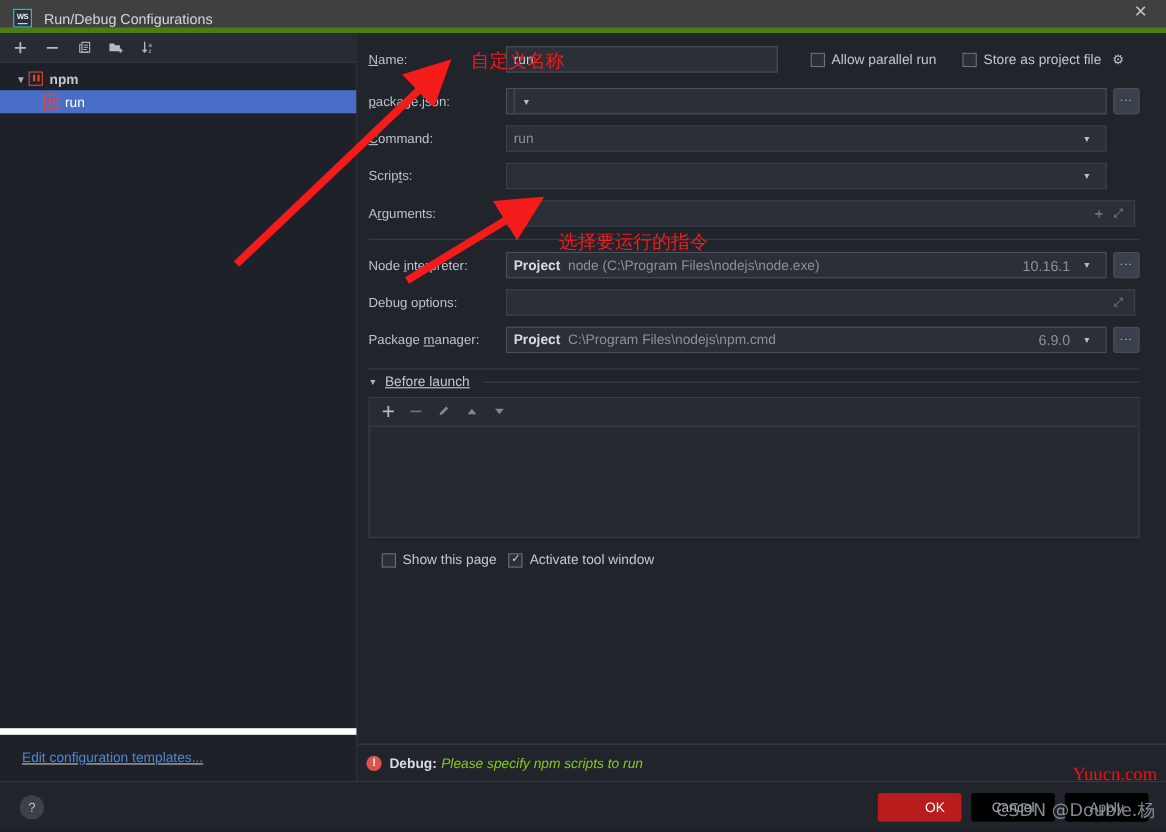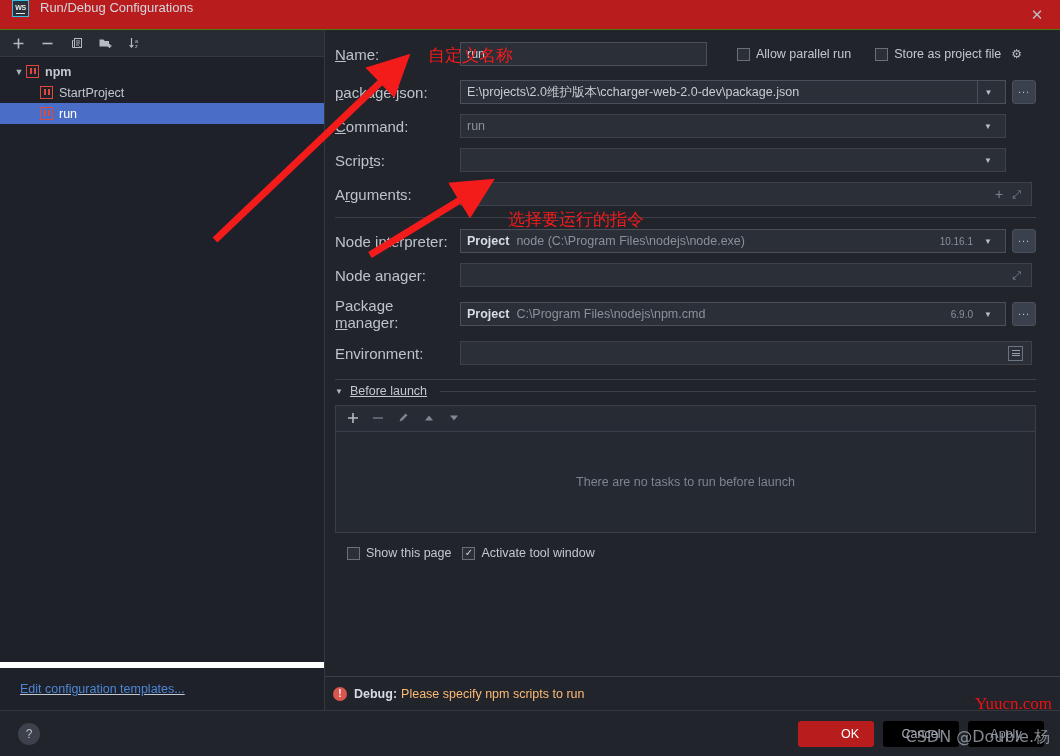--- a/index.html
+++ b/index.html
@@ -17,24 +17,24 @@
   }
   .window {
     position: absolute; inset: 0;
     background: #21242b;
     display: flex; flex-direction: column;
   }
 
   
   .titlebar {
     height: 30px;
-    background: #b91c1c;
-    display: flex; align-items: flex-start;
+    background: #404040;
+    display: flex; align-items: flex-end;
     padding: 0 0 0 12px;
-    border-bottom: 1px solid #4d7c0f;
+    border-bottom: 5px solid #4d7c0f;
     flex: 0 0 auto;
   }
   .ws-icon {
     width: 17px; height: 17px;
     border: 1.5px solid #39c0e8;
     background: #2c3038;
     display: flex; flex-direction: column;
     align-items: center; justify-content: center;
     font-size: 7px; font-weight: bold;
     color: #e6e9ef;
@@ -124,21 +124,21 @@
     position: relative;
   }
   .form-area {
     flex: 1; padding: 12px 24px 0 10px;
     position: relative;
   }
 
   .row { display: flex; align-items: center; margin-bottom: 0; }
   .lbl {
     width: 125px; flex: 0 0 125px;
-    text-align: left; font-size: 15px;
+    text-align: left; font-size: 12px;
     color: #bdc2cb; padding-right: 8px;
   }
   .lbl u { text-decoration: underline; }
 
   
   .inp {
     height: 24px; background: #2b2f38;
     border: 1px solid #4a4f59;
     display: flex; align-items: center;
     padding: 0 6px; font-size: 12.5px;
@@ -156,21 +156,21 @@
     width: 24px; height: 24px; margin-left: 6px;
     background: #3b414c; border: 1px solid #4a505b;
     border-radius: 3px;
     display: flex; align-items: center; justify-content: center;
     color: #b9bec7; font-size: 11px; letter-spacing: 1px;
     flex: 0 0 24px;
     padding-bottom: 6px;
   }
   .val-grey { color: #8b9099; }
   .val-bold { color: #d8dce3; font-weight: bold; margin-right: 7px; }
-  .ver { color: #8b9099; font-size: 10px; margin-left: auto; padding-right: 4px; }
+  .ver { color: #8b9099; font-size: 13px; margin-left: auto; padding-right: 4px; }
 
   .expand-ico {
     color: #7e848e; font-size: 11px; padding: 0 4px;
   }
   .plus-ico { color: #7e848e; font-size: 14px; padding: 0 5px; }
   .env-ico {
     width: 15px; height: 15px; border: 1px solid #6e747e;
     display: flex; flex-direction: column; justify-content: center;
     align-items: center; gap: 1.5px; margin-right: 2px;
   }
@@ -227,21 +227,21 @@
     padding-left: 8px; flex: 0 0 auto;
   }
   .err-ico {
     width: 14px; height: 14px; border-radius: 50%;
     background: #d9554d; color: #ffffff;
     display: flex; align-items: center; justify-content: center;
     font-size: 10px; font-weight: bold; margin-right: 7px;
     line-height: 1;
   }
   .err-strong { font-weight: bold; color: #d6dae1; margin-right: 4px; }
-  .err-txt { color: #fdba74; }
+  .err-txt { color: #84cc16; font-style: italic; }
 
   
   .footer {
     height: 46px; flex: 0 0 auto;
     border-top: 1px solid #35393f;
     background: #21242b;
     display: flex; align-items: center;
     padding: 0 16px 0 18px;
   }
   .help-btn {
@@ -330,24 +330,20 @@
           </svg>
         </div>
       </div>
 
       <div class="tree">
         <div class="tree-row bold">
           <span class="chev">▼</span>
           <span class="npm-ico"></span>
           <span>npm</span>
         </div>
-        <div class="tree-row tree-indent">
-          <span class="npm-ico"></span>
-          <span>StartProject</span>
-        </div>
         <div class="tree-row tree-indent selected">
           <span class="npm-ico"></span>
           <span>run</span>
         </div>
       </div>
 
       <div class="left-bottom">
         <span class="link">Edit configuration templates...</span>
       </div>
     </div>
@@ -369,21 +365,20 @@
           <div class="chk-label-wrap">
             <span class="chk"></span>
             <span>Store as project file</span>
             <span class="gear">⚙</span>
           </div>
         </div>
 
         <div class="row" style="margin-bottom:10px;">
           <div class="lbl"><u>p</u>ackage.json:</div>
           <div class="inp grow">
-            <span class="grow">E:\projects\2.0维护版本\ccharger-web-2.0-dev\package.json</span>
             <span class="dropdown-arrow dd-sep">▼</span>
           </div>
           <div class="ellipsis-btn">...</div>
         </div>
 
         <div class="row" style="margin-bottom:10px;">
           <div class="lbl"><u>C</u>ommand:</div>
           <div class="inp flat grow" style="margin-right:30px;">
             <span class="grow val-grey">run</span>
             <span class="dropdown-arrow">▼</span>
@@ -414,49 +409,38 @@
           <div class="inp grow">
             <span class="val-bold">Project</span>
             <span class="val-grey">node (C:\Program Files\nodejs\node.exe)</span>
             <span class="ver">10.16.1</span>
             <span class="dropdown-arrow">▼</span>
           </div>
           <div class="ellipsis-btn">...</div>
         </div>
 
         <div class="row" style="margin-bottom:10px;">
-          <div class="lbl">Node anager:</div>
+          <div class="lbl">Debug options:</div>
           <div class="inp flat grow" style="margin-right:4px;">
             <span class="grow"></span>
             <span class="expand-ico">⤢</span>
           </div>
         </div>
 
         <div class="row" style="margin-bottom:10px;">
           <div class="lbl">Package <u>m</u>anager:</div>
           <div class="inp grow">
             <span class="val-bold">Project</span>
             <span class="val-grey">C:\Program Files\nodejs\npm.cmd</span>
             <span class="ver">6.9.0</span>
             <span class="dropdown-arrow">▼</span>
           </div>
           <div class="ellipsis-btn">...</div>
         </div>
 
-        <div class="row" style="margin-bottom:10px;">
-          <div class="lbl">Environment:</div>
-          <div class="inp flat grow" style="margin-right:4px;">
-            <span class="grow"></span>
-            <span class="env-ico">
-                <i></i>
-                <i></i>
-                <i></i>
-              </span>
-          </div>
-        </div>
 
         <div class="hr-sep" style="margin:14px 0 0 0;"></div>
 
         <div class="bl-header">
           <span class="bl-caret">▼</span>
           <span class="bl-title">Before launch</span>
           <span class="bl-line"></span>
         </div>
 
         <div class="bl-box">
@@ -480,21 +464,20 @@
               <svg width="12" height="12" viewBox="0 0 12 12">
                   <path d="M6 3.5l4 5H2z" fill="#818790"></path>
                 </svg>
             </span>
             <span class="bl-ico dim">
               <svg width="12" height="12" viewBox="0 0 12 12">
                   <path d="M6 8.5l-4-5h8z" fill="#818790"></path>
                 </svg>
             </span>
           </div>
-          <div class="bl-empty">There are no tasks to run before launch</div>
         </div>
 
         <div class="checks-row">
           <div class="chk-label-wrap">
             <span class="chk"></span>
             <span>Show this page</span>
           </div>
           <div class="chk-label-wrap">
             <span class="chk">✓</span>
             <span>Activate tool window</span>

